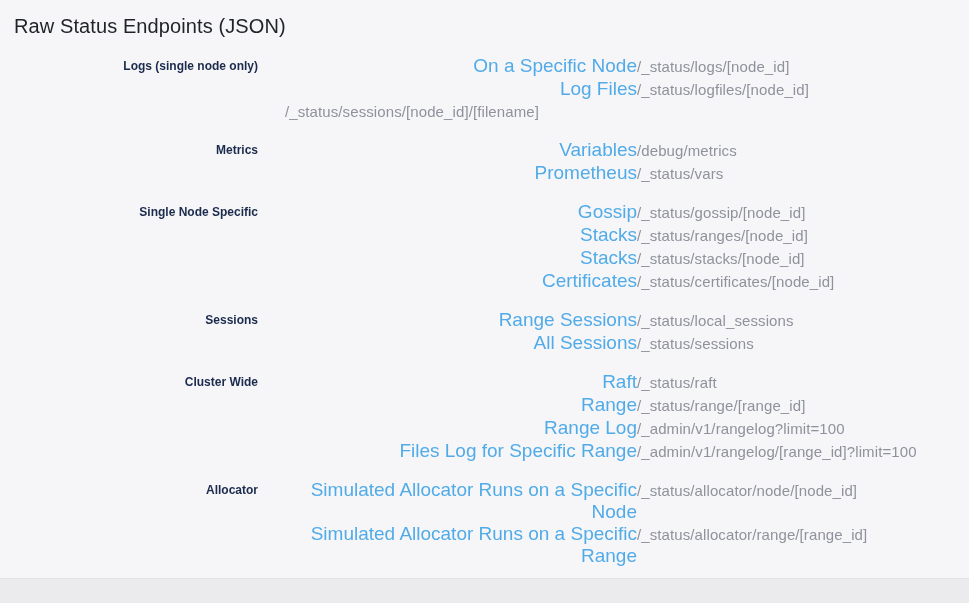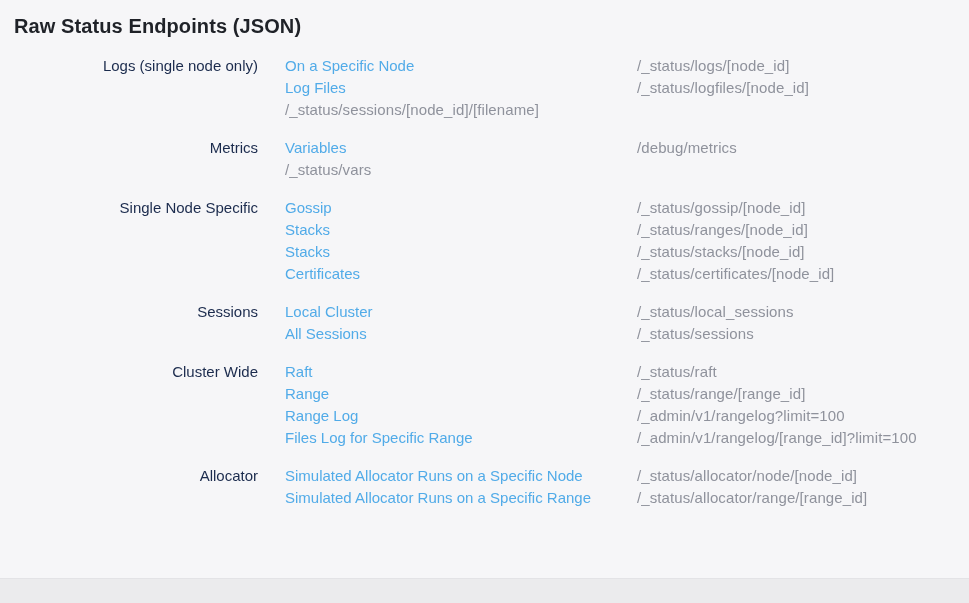--- a/index.html
+++ b/index.html
@@ -19,60 +19,61 @@
   .page {
     position: relative;
     width: 969px;
     height: 603px;
     background: var(--bg);
     overflow: hidden;
   }
   .page-title {
     padding: 13px 16px 0 14px;
     font-size: 20px;
-    font-weight: 700;
+    font-weight: 400;
     letter-spacing: 0.1px;
     color: var(--title);
     line-height: 27px;
   }
   .endpoints-list {
     margin-top: 15px;
   }
   .group-row {
     display: flex;
     align-items: flex-start;
     margin-bottom: 16px;
   }
   .category-cell {
     width: 258px;
     flex: 0 0 258px;
     text-align: right;
-    font-size: 15px;
-    font-weight: 400;
+    font-size: 12px;
+    font-weight: 700;
     color: var(--category);
     line-height: 22px;
     padding-top: 0;
   }
   .entry-list {
     margin-left: 27px;
     display: flex;
     flex-direction: column;
   }
   .entry-row {
     display: flex;
     align-items: baseline;
     line-height: 22px;
   }
   .entry-link {
     flex: 0 0 352px;
     width: 352px;
-    font-size: 15px;
+    font-size: 19px;
     color: var(--link);
     text-decoration: none;
     cursor: pointer;
+    text-align: right;
   }
   .endpoint-path {
     font-size: 15px;
     color: var(--path);
     letter-spacing: 0.1px;
     white-space: nowrap;
   }
   .bottom-band {
     position: absolute;
     left: 0;
@@ -112,20 +113,21 @@
 
   <div class="group-row">
     <div class="category-cell">Metrics</div>
     <div class="entry-list">
   <div class="entry-row">
     <a class="entry-link" href="#">Variables</a>
     <span class="endpoint-path">/debug/metrics</span>
   </div>
 
   <div class="entry-row">
+    <a class="entry-link" href="#">Prometheus</a>
     <span class="endpoint-path">/_status/vars</span>
   </div>
 </div>
   </div>
 
 
   <div class="group-row">
     <div class="category-cell">Single Node Specific</div>
     <div class="entry-list">
   <div class="entry-row">
@@ -147,21 +149,21 @@
     <a class="entry-link" href="#">Certificates</a>
     <span class="endpoint-path">/_status/certificates/[node_id]</span>
   </div>
 </div>
   </div>
 
   <div class="group-row">
     <div class="category-cell">Sessions</div>
     <div class="entry-list">
   <div class="entry-row">
-    <a class="entry-link" href="#">Local Cluster</a>
+    <a class="entry-link" href="#">Range Sessions</a>
     <span class="endpoint-path">/_status/local_sessions</span>
   </div>
 
   <div class="entry-row">
     <a class="entry-link" href="#">All Sessions</a>
     <span class="endpoint-path">/_status/sessions</span>
   </div>
 </div>
   </div>
 

